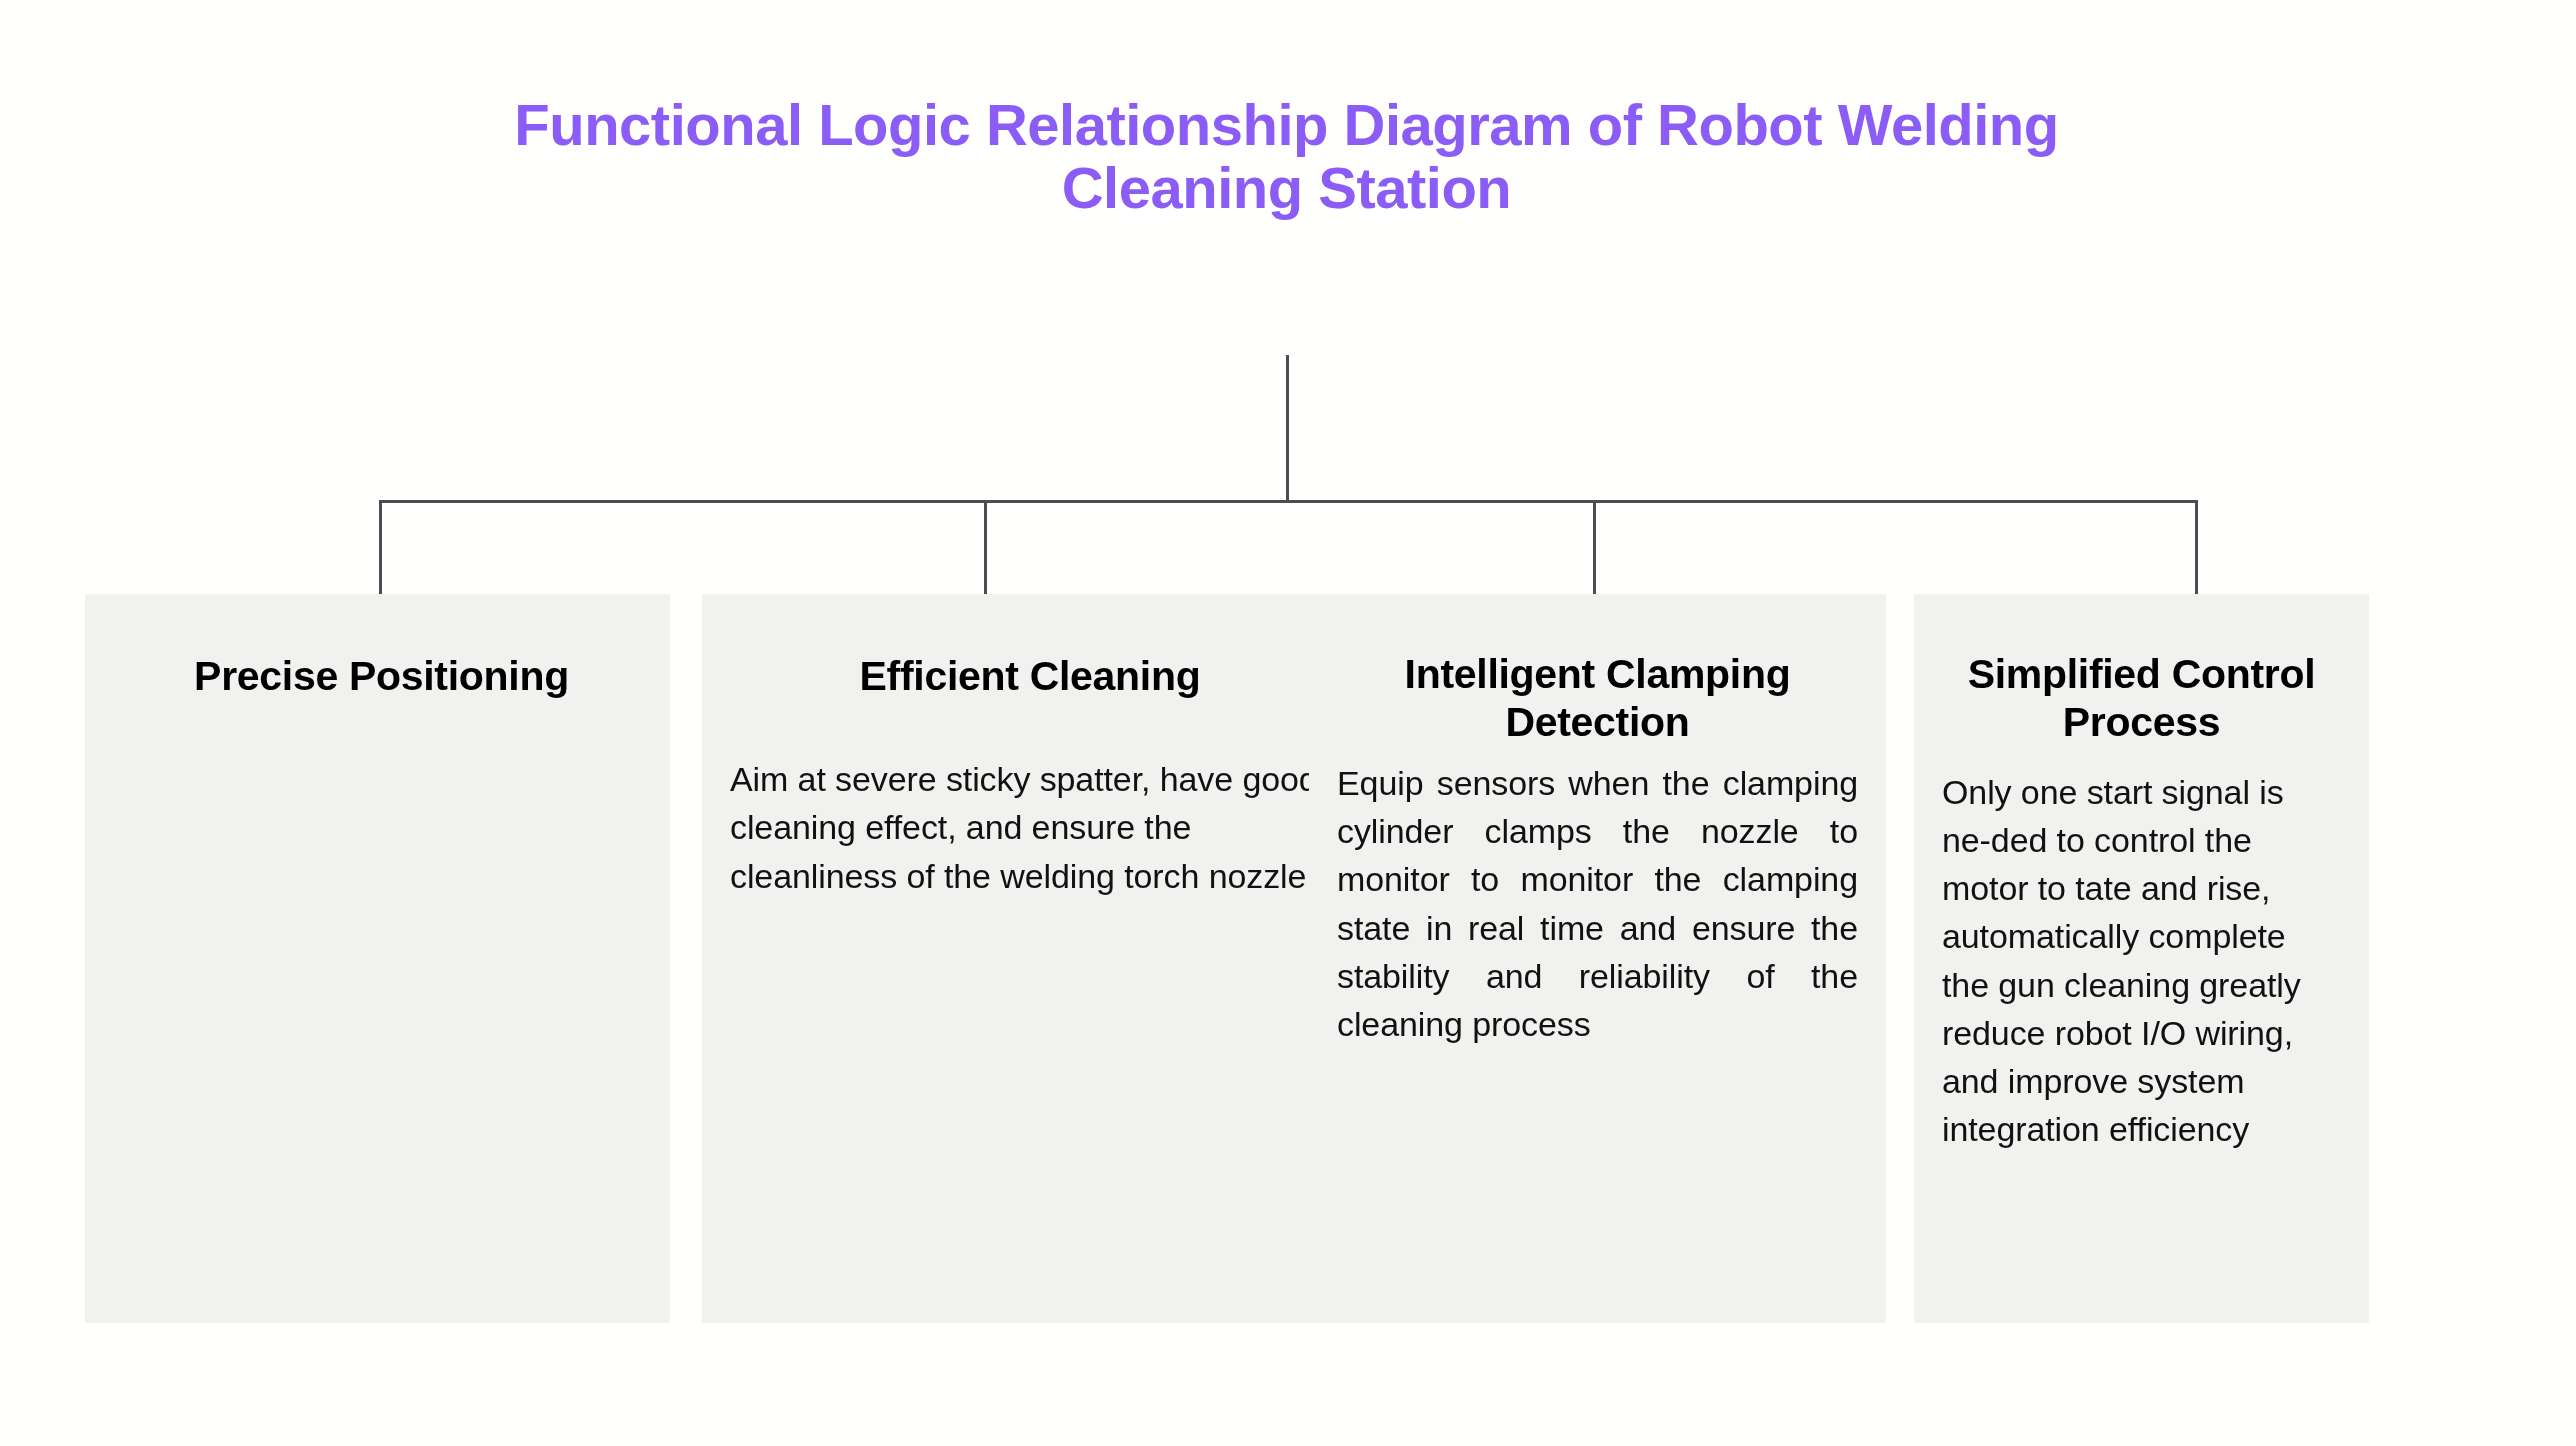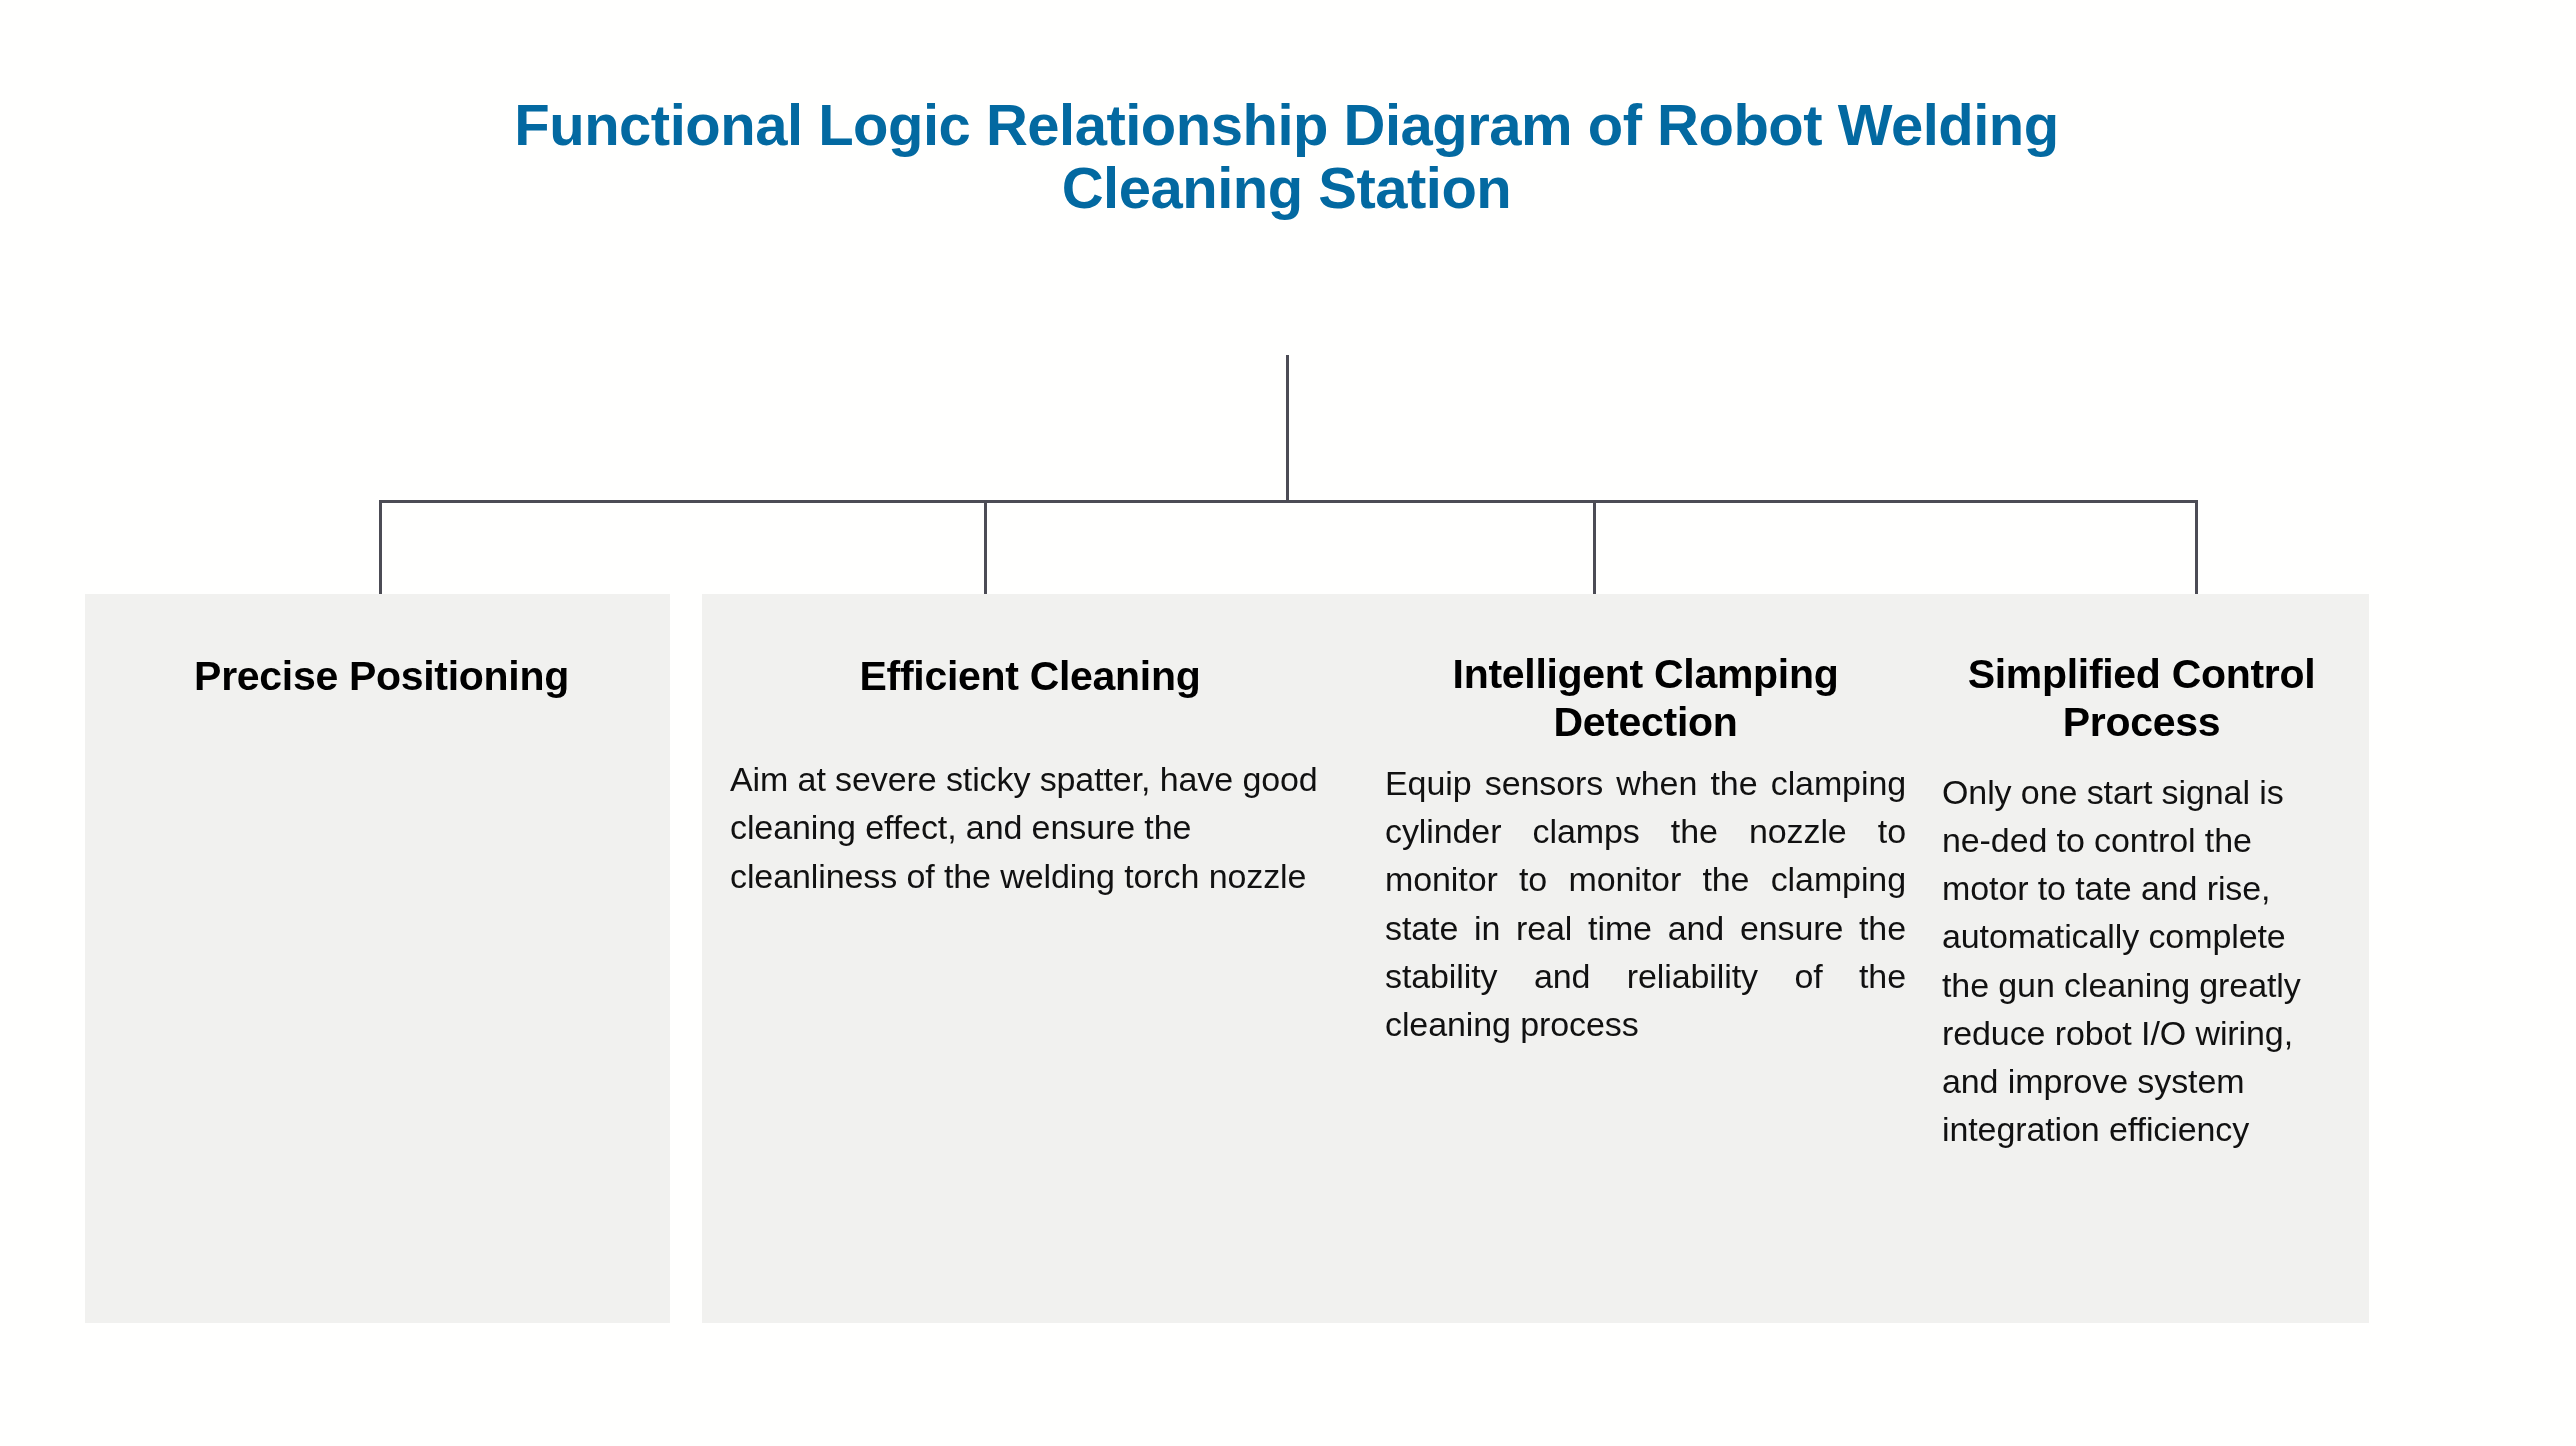--- a/index.html
+++ b/index.html
@@ -27,21 +27,21 @@
   #page-title {
     position: absolute;
     left: 405px;
     top: 94px;
     width: 1763px;
     text-align: center;
     font-size: 58px;
     font-weight: 700;
     line-height: 1.08;
     letter-spacing: -0.5px;
-    color: #0369a1;
+    color: #8b5cf6;
     white-space: pre-line;
   }
 
   
   .conn {
     position: absolute;
     background: #4c4c55;
   }
   .conn-v { width: 2.8px; }
   .conn-h { height: 2.8px; }
@@ -57,21 +57,21 @@
   .card {
     position: absolute;
     top: 594px;
     height: 729px;
     background: #f1f1ef;
     box-sizing: border-box;
     padding: 52px 28px 19px 28px;
   }
   #card-0 { left: 85px;   width: 585px; padding-left: 36px; }
   #card-1 { left: 702px;  width: 656px; }
-  #card-2 { left: 1309px; width: 577px; margin-left: 48px; }
+  #card-2 { left: 1309px; width: 577px; }
   #card-3 { left: 1914px; width: 455px; }
 
   .card-title {
     text-align: center;
     font-size: 41px;
     font-weight: 700;
     line-height: 1.18;
     letter-spacing: -0.3px;
     color: #000000;
     margin: 0;

